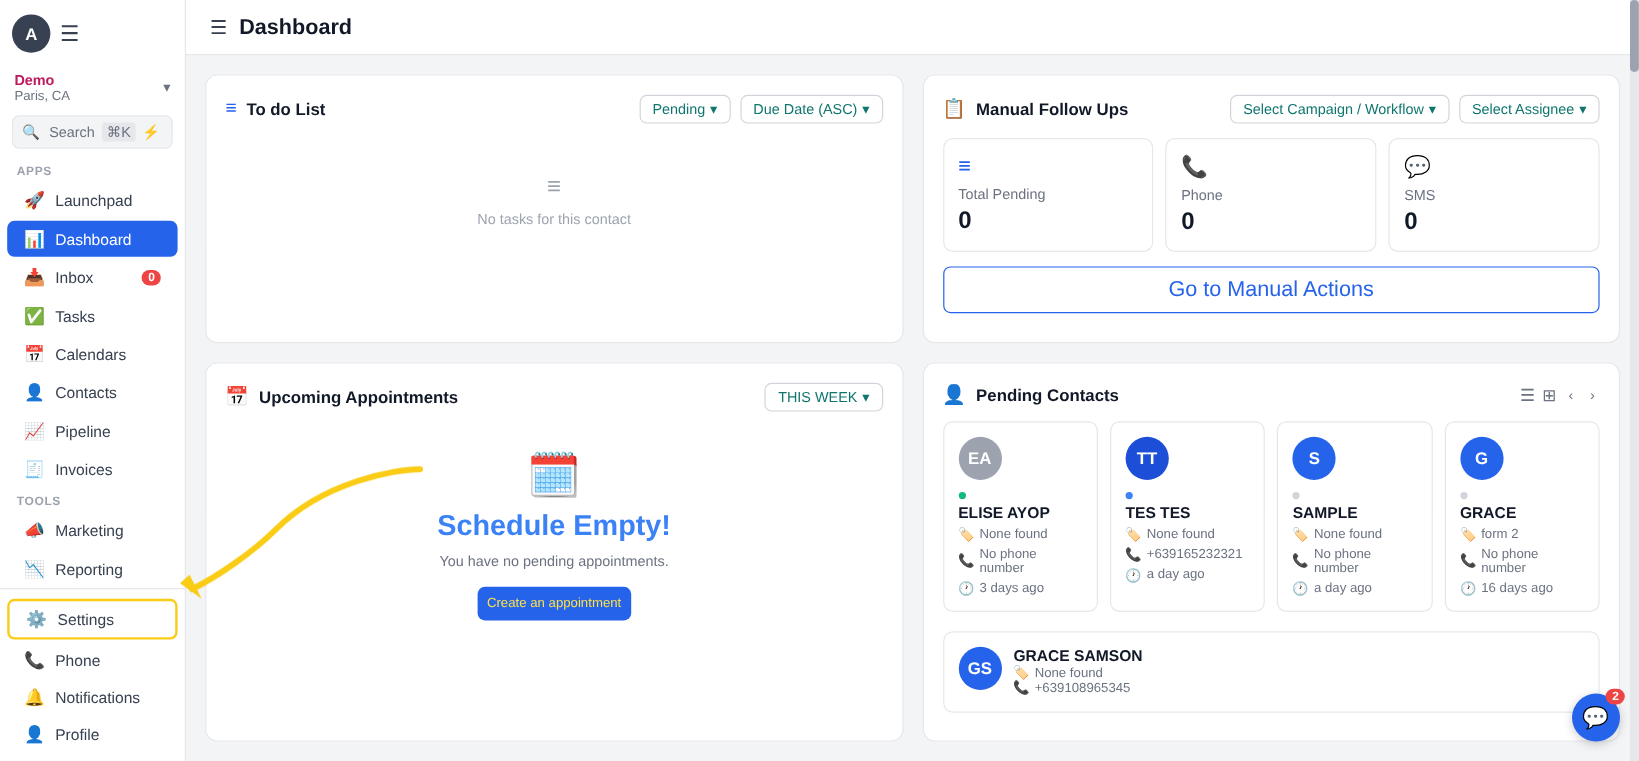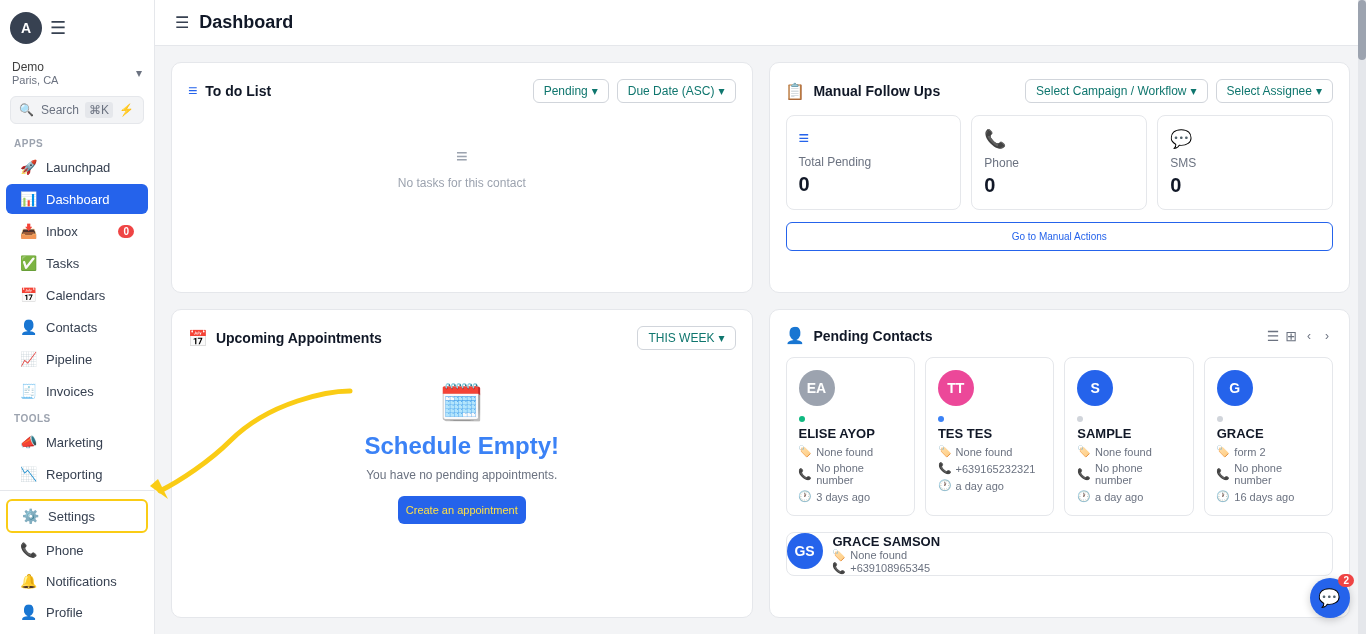--- a/index.html
+++ b/index.html
@@ -28,21 +28,21 @@
       background: #374151;
       color: #fff;
       display: flex; align-items: center; justify-content: center;
       font-weight: 700; font-size: 14px;
     }
     .demo-section {
       display: flex; align-items: center; justify-content: space-between;
       padding: 4px 12px 6px;
     }
     .demo-info { font-size: 12px; }
-    .demo-name { font-weight: 400; color: #404040; }
+    .demo-name { font-weight: 700; color: #be185d; }
     .demo-loc { color: #6b7280; font-size: 11px; }
 
     .search-bar {
       margin: 4px 10px 8px;
       background: #f3f4f6;
       border: 1px solid #e5e7eb;
       border-radius: 6px;
       padding: 5px 8px;
       display: flex;
       align-items: center;
@@ -192,21 +192,21 @@
     .stat-icon { font-size: 18px; color: #2563eb; }
 
     .manual-actions-btn {
       width: 100%;
       border: 1px solid #2563eb;
       background: #fff;
       color: #2563eb;
       border-radius: 6px;
       padding: 8px;
       cursor: pointer;
-      font-size: 10px;
+      font-size: 18px;
       text-align: center;
     }
 
     
     .schedule-empty {
       display: flex;
       flex-direction: column;
       align-items: center;
       justify-content: center;
       padding: 20px;
@@ -264,20 +264,21 @@
     }
     .contact-name { font-weight: 600; font-size: 13px; color: #111827; }
     .contact-info { font-size: 11px; color: #6b7280; display: flex; align-items: center; gap: 4px; }
     .contact-dot { width: 6px; height: 6px; border-radius: 50%; background: #d1d5db; }
     .contact-dot.green { background: #10b981; }
     .contact-dot.blue { background: #3b82f6; }
 
     .contact-row-card {
       border: 1px solid #e5e7eb;
       border-radius: 8px;
+      padding: 12px;
       display: flex;
       align-items: center;
       gap: 10px;
       margin-top: 16px;
     }
     .contact-row-info { flex: 1; }
 
     
     .arrow-annotation {
       position: fixed;
@@ -533,21 +534,21 @@
             <span>📞</span>
             <span>No phone number</span>
           </div>
           <div class="contact-info">
             <span>🕐</span>
             <span>3 days ago</span>
           </div>
         </div>
 
         <div class="contact-card">
-          <div class="contact-avatar" style="background: #ec4899;">TT</div>
+          <div class="contact-avatar" style="background: #1d4ed8;">TT</div>
           <div class="contact-dot blue"></div>
           <div class="contact-name">TES TES</div>
           <div class="contact-info">
             <span>🏷️</span>
             <span>None found</span>
           </div>
           <div class="contact-info">
             <span>📞</span>
             <span>+639165232321</span>
           </div>

